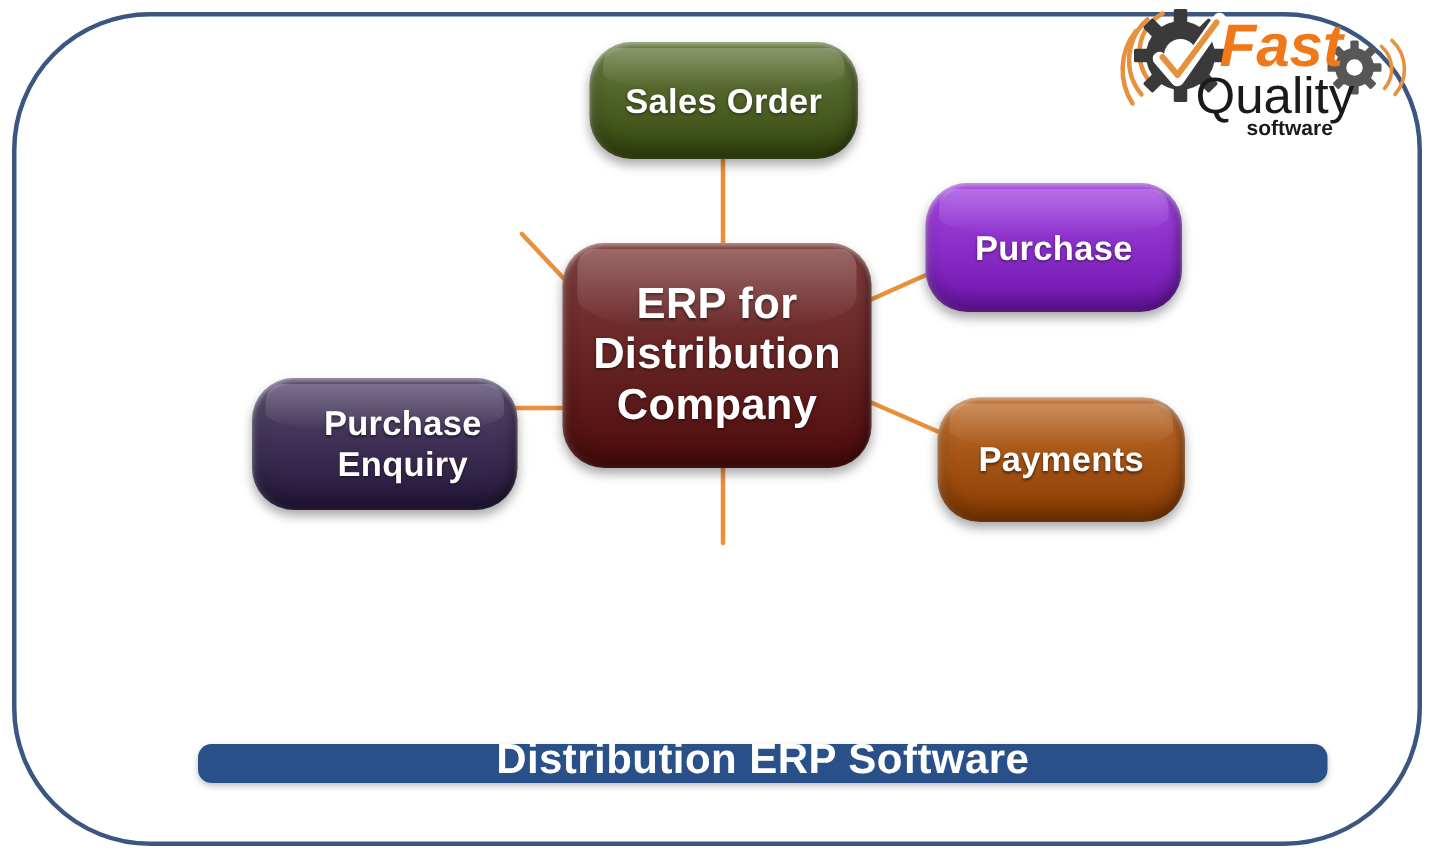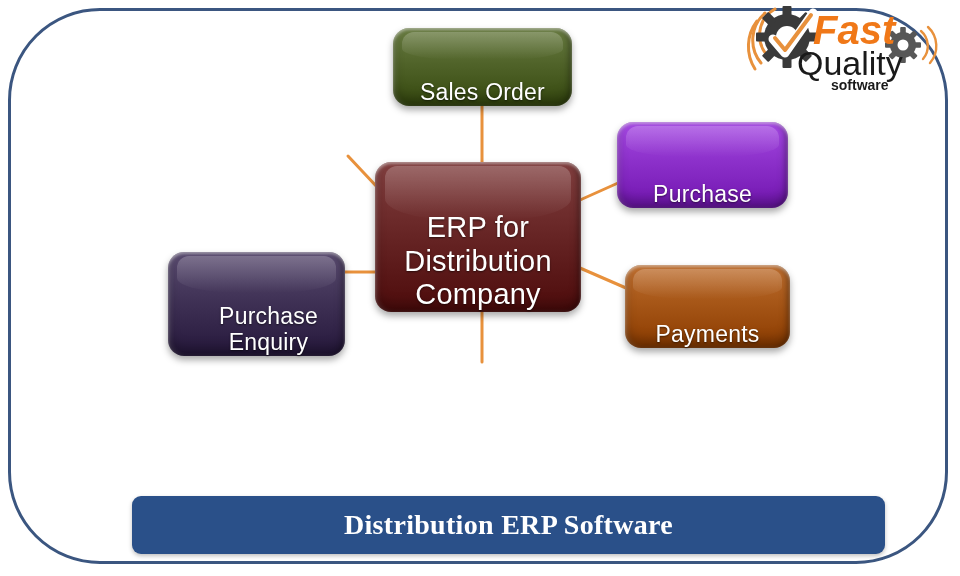--- a/index.html
+++ b/index.html
@@ -34,27 +34,27 @@
     position: absolute;
     left: 0; top: 0;
     width: 960px; height: 576px;
     pointer-events: none;
   }
 
   
   .node {
     position: absolute;
     box-sizing: border-box;
-    border-radius: 16px;
+    border-radius: 28px;
     display: flex;
-    align-items: flex-end;
+    align-items: center;
     justify-content: center;
     text-align: center;
     color: #ffffff;
-    font-weight: normal;
+    font-weight: bold;
     letter-spacing: .2px;
     line-height: 1.16;
     box-shadow:
       0 4px 7px rgba(0,0,0,0.34),
       inset 0 2px 3px rgba(255,255,255,0.42),
       inset 0 -8px 12px rgba(0,0,0,0.28),
       inset 3px 0 4px rgba(255,255,255,0.13),
       inset -3px 0 5px rgba(0,0,0,0.22);
     text-shadow: 0 1px 2px rgba(0,0,0,0.55);
   }
@@ -72,28 +72,27 @@
     background: linear-gradient(to bottom, rgba(255,255,255,0.22), rgba(255,255,255,0.0));
     pointer-events: none;
   }
 
   
   #banner {
     position: absolute;
     left: 132px;
     top: 496px;
     width: 753px;
-    height: 58px;
+    height: 26px;
     background: #2a5089;
     border-radius: 9px;
     display: flex;
-    align-items: center;
+    align-items: flex-end;
     justify-content: center;
     box-shadow: 0 2px 4px rgba(0,0,0,0.25);
-    font-family: Liberation Serif, serif;
   }
   #banner .label {
     color: #ffffff;
     font-size: 28px;
     font-weight: bold;
     letter-spacing: .3px;
   }
 
   
   #logo {
@@ -132,21 +131,21 @@
 
 
   <div class="node" id="node-purchase" style="left: 617px; top: 122px; width: 171px; height: 86px; font-size: 23px; background: linear-gradient(rgb(165, 73, 227) 0%, rgb(139, 47, 201) 48%, rgb(113, 21, 175) 100%);">
     <span class="label">Purchase</span>
   </div>
 
   <div class="node" id="node-inventory" style="left: 625px; top: 265px; width: 165px; height: 83px; font-size: 23px; background: linear-gradient(rgb(191, 111, 48) 0%, rgb(165, 85, 22) 48%, rgb(139, 59, 0) 100%);">
     <span class="label">Payments</span>
   </div>
 
-  <div class="node" id="node-purchase-enquiry" style="left: 168px; top: 252px; width: 177px; height: 104px; font-size: 23px; background: linear-gradient(rgb(89, 75, 111) 0%, rgb(63, 49, 85) 48%, rgb(37, 23, 59) 100%); padding-left: 24px;">
+  <div class="node" id="node-purchase-enquiry" style="left: 168px; top: 252px; width: 177px; height: 88px; font-size: 23px; background: linear-gradient(rgb(89, 75, 111) 0%, rgb(63, 49, 85) 48%, rgb(37, 23, 59) 100%); padding-left: 24px;">
     <span class="label"><span>Purchase</span><br><span>Enquiry</span></span>
   </div>
 
 
   <div id="banner" style="background: rgb(42, 80, 137);">
     <span class="label">Distribution ERP Software</span>
   </div>
 
   <div id="logo">
     <svg viewBox="0 0 215 95" width="215" height="95" xmlns="http://www.w3.org/2000/svg">

